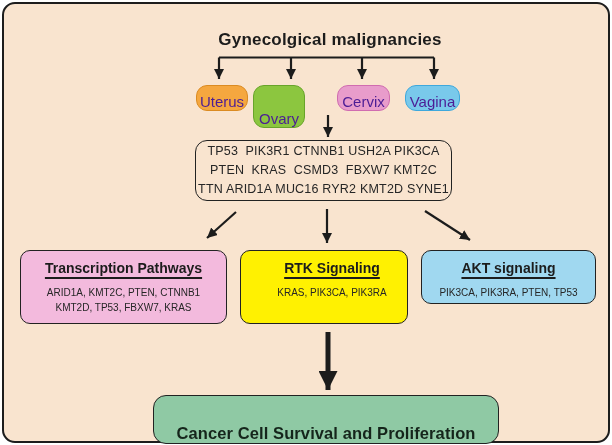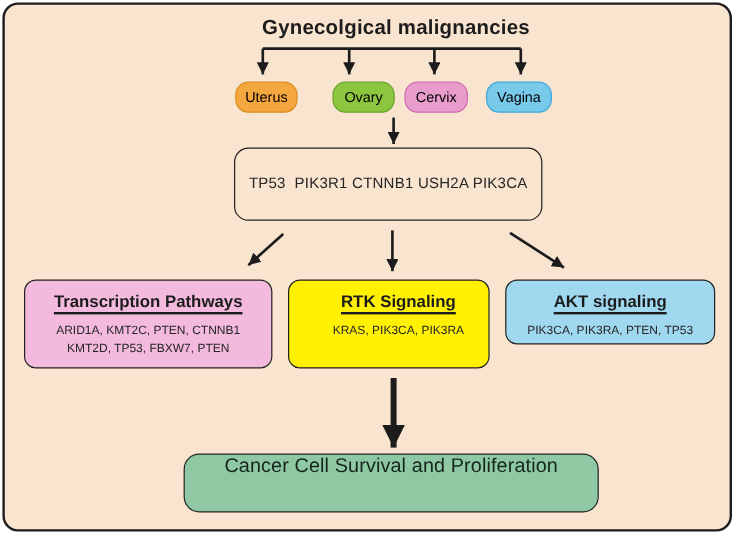--- a/index.html
+++ b/index.html
@@ -1,32 +1,32 @@
 <!DOCTYPE html>
 <html><head>
 <meta charset="utf-8">
 <style>
   html,body{margin:0;padding:0;background:#ffffff;}
   .page{position:relative;width:612px;height:445px;background:#ffffff;overflow:hidden;
         font-family:"Liberation Sans", sans-serif;}
   .figure-bg{position:absolute;inset:2px;border:2.5px solid #1d1d1d;border-radius:13px;}
-  .layer{position:absolute;inset:0;}
+  .layer{position:absolute;inset:0;margin-top:17px;}
   .abs{position:absolute;box-sizing:border-box;}
   .title{font-weight:bold;font-size:17px;color:#1c1c1c;text-align:center;letter-spacing:.2px;}
-  .pill{display:flex;align-items:center;justify-content:center;border-radius:11px;
-        border:1.5px solid transparent;font-size:12px;color:#000000;}
+  .pill{display:flex;align-items:flex-end;justify-content:center;border-radius:11px;
+        border:1.5px solid transparent;font-size:15px;color:#4c1d95;}
   .genebox{border:1.6px solid #222;border-radius:12px;display:flex;flex-direction:column;
            justify-content:center;}
   .geneline{font-size:12.5px;color:#262626;line-height:19px;white-space:pre;letter-spacing:.2px;text-align:center;}
   .pathbox{border:1.8px solid #222;border-radius:10px;text-align:center;padding-top:9px;}
   .pathtitle{font-weight:bold;font-size:14px;color:#1c1c1c;text-decoration:underline;
              text-decoration-thickness:1.5px;text-underline-offset:4px;margin-bottom:9px;text-align:center;}
   .pathgenes{font-size:10px;color:#262626;line-height:15px;white-space:pre;}
-  .outcome{border:1.8px solid #222;border-radius:13px;display:flex;align-items:flex-start;
-           justify-content:center;font-weight:normal;font-size:16.5px;color:#15251b;letter-spacing:.1px;}
+  .outcome{border:1.8px solid #222;border-radius:13px;display:flex;align-items:flex-end;
+           justify-content:center;font-weight:bold;font-size:16.5px;color:#15251b;letter-spacing:.1px;}
   svg.connectors{position:absolute;inset:0;width:612px;height:445px;pointer-events:none;}
 </style>
 </head>
 <body>
 
 <div class="page">
 
   <div class="figure-bg" style="background-color: rgb(249, 228, 207); border-color: rgb(29, 29, 29);"></div>
 
   <div class="layer">
@@ -54,38 +54,40 @@
       <g stroke="currentColor" stroke-width="5" fill="none">
         <path d="M328 315 V373" marker-end="url(#ahb)"></path>
       </g>
     </svg>
 
     <div class="abs title" style="left:200px;top:13px;width:260px;">Gynecolgical malignancies</div>
 
     <div class="abs pill" style="left: 196px; top: 68px; width: 52px; height: 26px; background-color: rgb(245, 167, 63); border-color: rgb(219, 139, 34);">
       <span>Uterus</span>
     </div>
-    <div class="abs pill" style="left: 277px; top: 68px; width: 52px; height: 26px; background-color: rgb(140, 198, 63); border-color: rgb(104, 164, 43);">
+    <div class="abs pill" style="left: 253px; top: 68px; width: 52px; height: 43px; background-color: rgb(140, 198, 63); border-color: rgb(104, 164, 43);">
       <span>Ovary</span>
     </div>
     <div class="abs pill" style="left: 337px; top: 68px; width: 53px; height: 26px; background-color: rgb(232, 156, 203); border-color: rgb(208, 108, 176);">
       <span>Cervix</span>
     </div>
     <div class="abs pill" style="left: 405px; top: 68px; width: 55px; height: 26px; background-color: rgb(121, 201, 235); border-color: rgb(63, 168, 220);">
       <span>Vagina</span>
     </div>
 
     <div class="abs genebox" style="left:195px;top:123px;width:257px;height:61px;">
       <div class="geneline">TP53  PIK3R1 CTNNB1 USH2A PIK3CA</div>
+      <div class="geneline">PTEN  KRAS  CSMD3  FBXW7 KMT2C</div>
+      <div class="geneline">TTN ARID1A MUC16 RYR2 KMT2D SYNE1</div>
     </div>
 
     <div class="abs pathbox" style="left: 20px; top: 233px; width: 207px; height: 74px; background-color: rgb(243, 186, 221);">
       <div class="pathtitle">Transcription Pathways</div>
       <div class="pathgenes">ARID1A, KMT2C, PTEN, CTNNB1</div>
-      <div class="pathgenes">KMT2D, TP53, FBXW7, PTEN</div>
+      <div class="pathgenes">KMT2D, TP53, FBXW7, KRAS</div>
     </div>
 
     <div class="abs pathbox" style="left: 240px; top: 233px; width: 168px; height: 74px; background-color: rgb(255, 241, 1); padding-left: 16px;">
       <div class="pathtitle">RTK Signaling</div>
       <div class="pathgenes">KRAS, PIK3CA, PIK3RA</div>
     </div>
 
     <div class="abs pathbox" style="left: 421px; top: 233px; width: 175px; height: 54px; background-color: rgb(160, 216, 240);">
       <div class="pathtitle">AKT signaling</div>
       <div class="pathgenes">PIK3CA, PIK3RA, PTEN, TP53</div>

